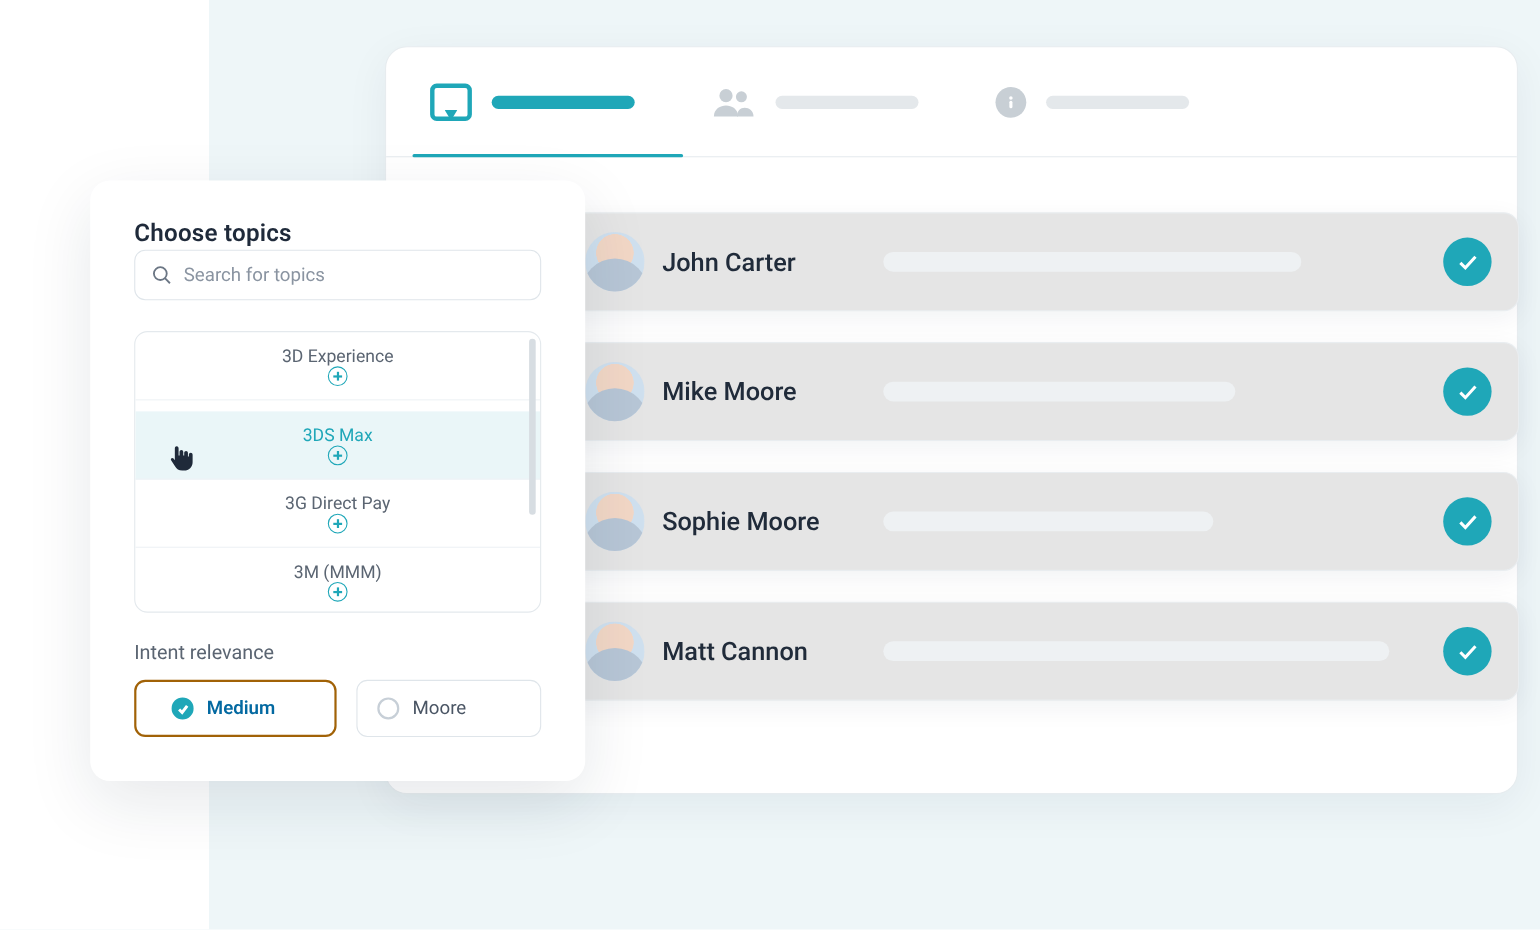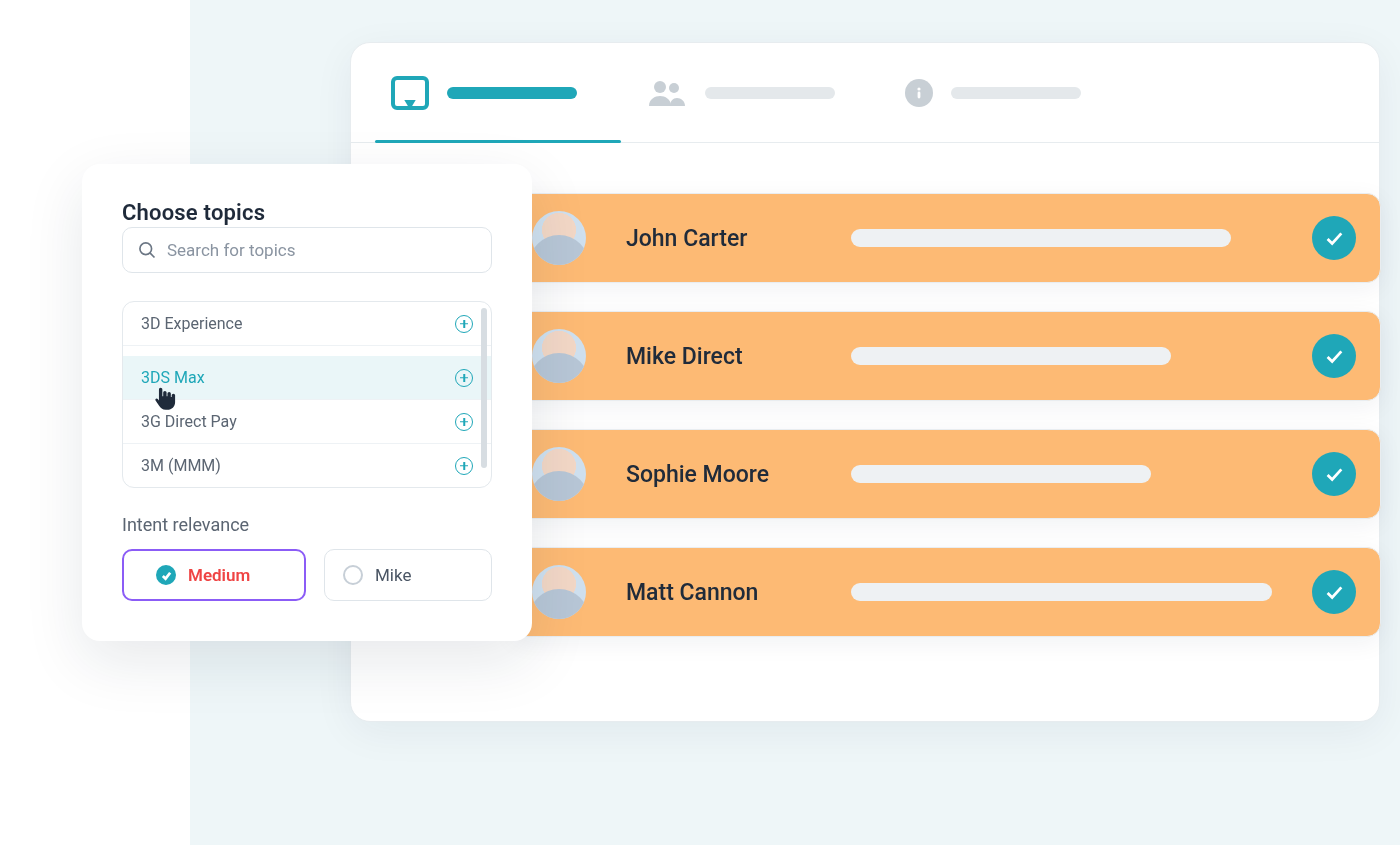--- a/index.html
+++ b/index.html
@@ -75,29 +75,29 @@
   .tab-3 .ph { width: 130px; background:#e4e8eb; }
 
   .rows-area {
     position:absolute;
     left: 160px;
     top: 150px;
     width: 870px;
   }
   .person-row {
     height: 90px;
-    background:#fdba74;
+    background:#e5e5e5;
     border:1px solid #e9edf0;
     border-radius:14px;
     box-shadow: 0 6px 24px rgba(20,40,60,.06);
     display:flex;
     align-items:center;
     padding: 0 24px 0 20px;
     margin-bottom: 28px;
-    gap: 40px;
+    gap: 16px;
   }
   .avatar {
     width:54px; height:54px; border-radius:50%;
     background: radial-gradient(circle at 50% 35%, #f2d7c6 0 38%, transparent 39%),
                 linear-gradient(#cfe0ef,#cfe0ef);
     background-size: cover;
     flex: 0 0 auto;
     position:relative;
     overflow:hidden;
   }
@@ -159,20 +159,21 @@
   .topic-list .scroll {
     max-height: 254px;
     overflow:hidden;
   }
   .topic-item {
     display:flex; align-items:center; justify-content:space-between;
     padding: 12px 18px;
     font-size:16px; color:#5b6572;
     border-bottom:1px solid #eef2f5;
     cursor:pointer;
+    flex-direction:column;
   }
   .topic-item:last-child{border-bottom:none;}
   .topic-item.hover {
     background:#eaf6f8;
     color:#1fa7b8;
     margin-top:10px;
   }
   .plus-circ {
     width:18px; height:18px; border:1.5px solid #1fa7b8; border-radius:50%;
     position:relative; flex:0 0 auto;
@@ -207,22 +208,22 @@
     display:flex; align-items:center;
     padding: 0 18px; gap:12px;
     font-size:17px; color:#4a5564; cursor:pointer;
     background:#fff;
   }
   .rel-btn .dot{
     width:20px; height:20px; border-radius:50%;
     border:2px solid #c7cfd7;
   }
   .rel-btn.selected{
-    border:2px solid #8b5cf6;
-    color:#ef4444; font-weight:600;padding-left:32px;
+    border:2px solid #a16207;
+    color:#0369a1; font-weight:600;padding-left:32px;
   }
   .rel-btn.selected .dot{
     background:#1fa7b8; border-color:#1fa7b8;
     display:flex; align-items:center; justify-content:center;
   }
   .rel-btn.selected .dot svg{width:11px;height:11px;stroke:#fff;stroke-width:3;fill:none;}
 </style>
 </head>
 <body>
 
@@ -266,21 +267,21 @@
       <span class="person-name">John Carter</span>
       <span class="row-ph" style="max-width:380px"></span>
       <span class="check-badge">
           <svg viewBox="0 0 24 24">
             <polyline points="5 13 10 18 20 7"></polyline>
           </svg>
         </span>
     </div>
     <div class="person-row">
       <span class="avatar"></span>
-      <span class="person-name">Mike Direct</span>
+      <span class="person-name">Mike Moore</span>
       <span class="row-ph" style="max-width:320px"></span>
       <span class="check-badge">
           <svg viewBox="0 0 24 24">
             <polyline points="5 13 10 18 20 7"></polyline>
           </svg>
         </span>
     </div>
     <div class="person-row">
       <span class="avatar"></span>
       <span class="person-name">Sophie Moore</span>
@@ -349,16 +350,16 @@
     <div class="rel-btn selected">
       <span class="dot">
           <svg viewBox="0 0 12 12">
             <polyline points="2 6.5 5 9.5 10 3"></polyline>
           </svg>
         </span>
       <span>Medium</span>
     </div>
     <div class="rel-btn">
       <span class="dot"></span>
-      <span>Mike</span>
+      <span>Moore</span>
     </div>
   </div>
 </div>
 
 </body></html>

